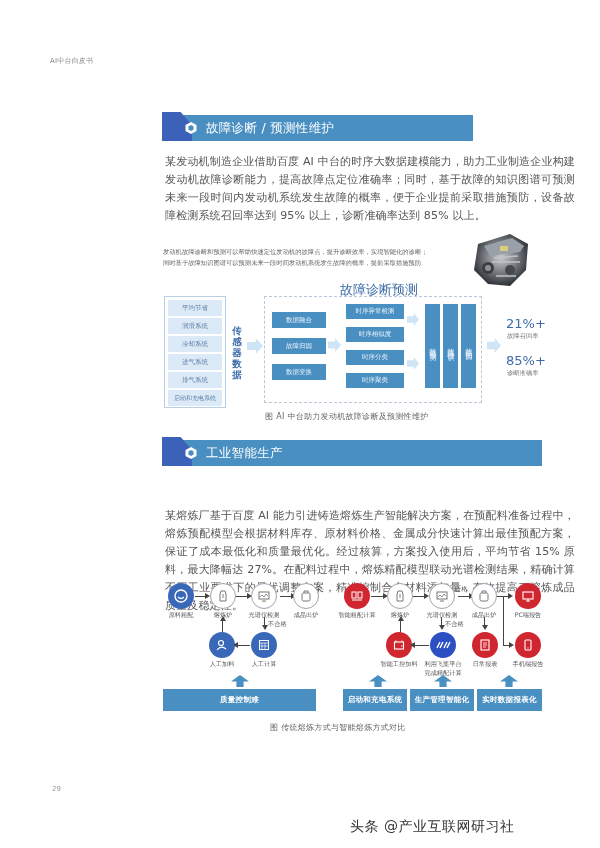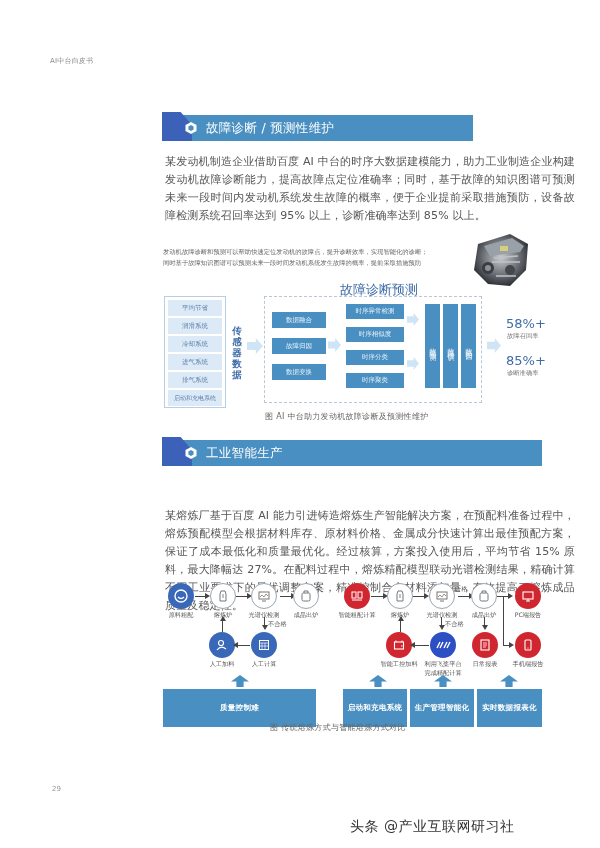--- a/index.html
+++ b/index.html
@@ -73,21 +73,21 @@
   .ah-l { position: absolute; width: 0; height: 0; border-top: 3px solid transparent; border-bottom: 3px solid transparent; border-right: 5px solid #444; }
   .ah-u { position: absolute; width: 0; height: 0; border-left: 3px solid transparent; border-right: 3px solid transparent; border-bottom: 5px solid #444; }
   .ah-d { position: absolute; width: 0; height: 0; border-left: 3px solid transparent; border-right: 3px solid transparent; border-top: 5px solid #444; }
   .flow-note { position: absolute; font-size: 6.2px; color: #555; white-space: nowrap; }
 
   .up-arrow {
     position: absolute; width: 18px; height: 12px; background: #4a8fc1;
     clip-path: polygon(50% 0, 100% 55%, 70% 55%, 70% 100%, 30% 100%, 30% 55%, 0 55%);
   }
   .bottom-bar {
-    position: absolute; height: 38px; background: #4a8fc1; color: #fff; font-size: 7.5px; font-weight: bold;
+    position: absolute; height: 22px; background: #4a8fc1; color: #fff; font-size: 7.5px; font-weight: bold;
     display: flex; align-items: center; justify-content: center; letter-spacing: 0.3px;
   }
 
   .engine {
     position: absolute; left: 470px; top: 230px; width: 62px; height: 60px;
   }
 </style>
 </head>
 <body>
 
@@ -153,21 +153,21 @@
 
 <div class="abs light-arrow" style="left:407px; top:313px; width:12px; height:13px;"></div>
 <div class="abs light-arrow" style="left:407px; top:357px; width:12px; height:13px;"></div>
 
 <div class="abs vert-btn" style="left:425px; top:304px; width:15px; height:84px;">故障预测</div>
 <div class="abs vert-btn" style="left:443px; top:304px; width:15px; height:84px;">故障确认</div>
 <div class="abs vert-btn" style="left:461px; top:304px; width:15px; height:84px;">故障归因</div>
 
 <div class="abs light-arrow" style="left:487px; top:338px; width:14px; height:15px;"></div>
 
-<div class="abs stat-num" style="left:506px; top:316px;">58%+</div>
+<div class="abs stat-num" style="left:506px; top:316px;">21%+</div>
 <div class="abs stat-lbl" style="left:507px; top:332px;">故障召回率</div>
 <div class="abs stat-num" style="left:506px; top:353px;">85%+</div>
 <div class="abs stat-lbl" style="left:507px; top:369px;">诊断准确率</div>
 
 <div class="abs caption" style="left:265px; top:411px;">图  AI 中台助力发动机故障诊断及预测性维护</div>
 
 <div class="abs section-bar" style="left:162px; top:440px; width:380px;">
   <div class="tab"></div>
   <svg class="badge-icon" viewBox="0 0 14 14">
     <polygon points="7,1 12.5,4 12.5,10 7,13 1.5,10 1.5,4" fill="#fff"></polygon>

